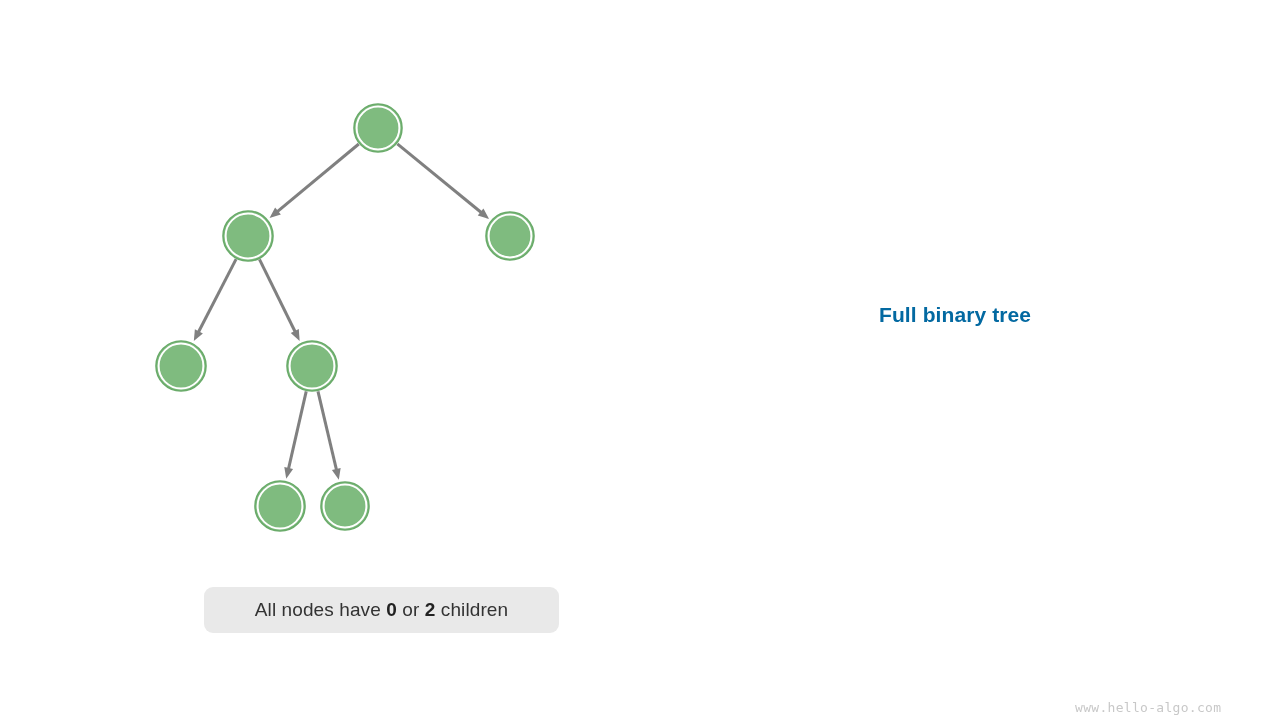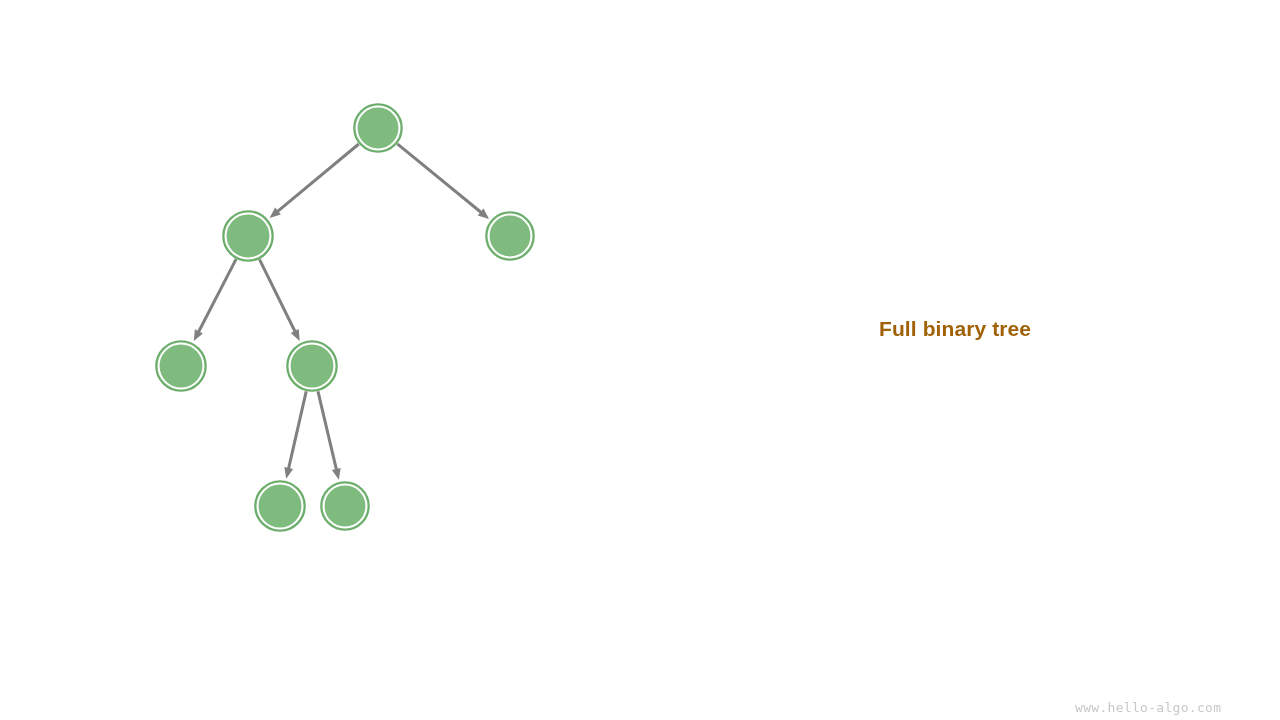--- a/index.html
+++ b/index.html
@@ -25,24 +25,24 @@
     position: absolute;
     left: 0;
     top: 0;
     width: 1280px;
     height: 720px;
     display: block;
   }
   .diagram-title {
     position: absolute;
     left: 879px;
-    top: 317px;
+    top: 303px;
     font-size: 21px;
     font-weight: bold;
-    color: #a16207;
+    color: #0369a1;
     letter-spacing: 0.1px;
     white-space: nowrap;
   }
   .caption-box {
     position: absolute;
     left: 204px;
     top: 587px;
     width: 355px;
     height: 46px;
     background: #e9e9e9;
@@ -128,16 +128,19 @@
         <g>
           <circle cx="345" cy="506" r="24" fill="#7fbb7f" stroke="#6aab6a" stroke-width="1.6"></circle>
           <circle cx="345" cy="506" r="21.4" fill="none" stroke="#ffffff" stroke-width="2"></circle>
           <circle cx="345" cy="506" r="19.8" fill="#7fbb7f"></circle>
         </g>
       </g>
   </svg>
 
   <div class="diagram-title">Full binary tree</div>
 
+  <div class="caption-box">
+    <div class="caption-text"><span>All nodes have </span><b>0</b><span> or </span><b>2</b><span> children</span></div>
+  </div>
 
   <div class="watermark">www.hello-algo.com</div>
 
 </div>
 
 </body></html>

